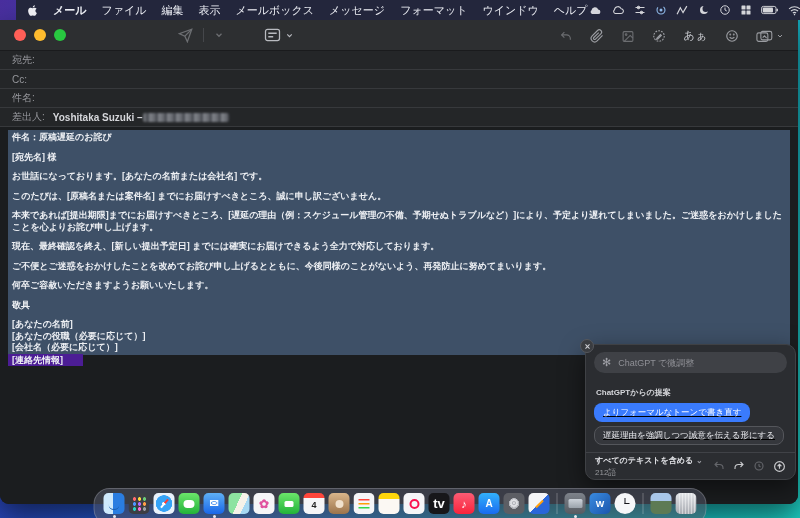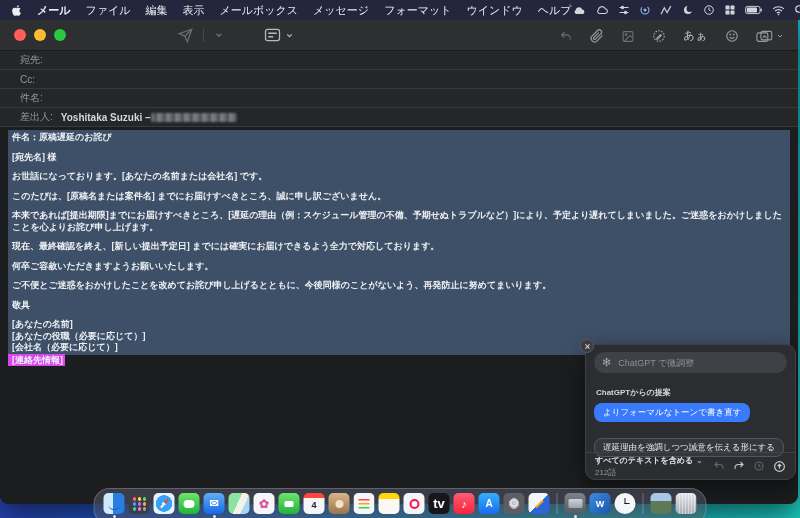--- a/index.html
+++ b/index.html
@@ -2,21 +2,21 @@
 <html><head>
 <meta charset="utf-8">
 <style>
   html,body{margin:0;padding:0;}
   body{width:800px;height:518px;overflow:hidden;position:relative;
        font-family:"Liberation Sans",sans-serif;
        background:linear-gradient(115deg,#4a2f9e 0%,#2b3fb0 18%,#1e58c8 38%,#1779d4 55%,#12a3b8 75%,#1ed0c4 100%);}
   .screen{position:absolute;inset:0;}
 
   
-  .menubar{position:absolute;top:0;left:0;right:0;height:20px;background:#23263c;
+  .menubar{position:absolute;top:0;left:16px;right:0;height:20px;background:#23263c;
            display:flex;align-items:center;color:#eceef4;font-size:11px;padding:0 10px;box-sizing:border-box;z-index:50;}
   .apple{display:flex;align-items:center;margin-right:14px;}
   .menus{display:flex;gap:15px;white-space:nowrap;}
   .menus span{cursor:default;}
   .menus span.bold{font-weight:700;}
   .status{display:flex;align-items:center;gap:9px;margin-left:auto;}
   .status .sic{display:flex;align-items:center;}
 
   
   .window{position:absolute;top:20px;left:0;right:2px;bottom:14px;background:#1b1d1f;
@@ -31,50 +31,50 @@
   .tool.dim{opacity:.45;}
   .vdiv{width:1px;height:14px;background:#45474b;margin:0 10px;}
   .hdrbtn{display:flex;align-items:center;gap:4px;margin-left:40px;color:#b9bbc0;}
   .righttools{margin-left:auto;display:flex;align-items:flex-end;gap:17px;}
   .fmtlabel{font-size:11px;color:#c9cbd0;letter-spacing:1px;}
   .mediabtn{display:flex;align-items:center;gap:3px;}
 
   
   .fieldrow{height:18px;display:flex;align-items:center;padding:0 12px;background:#242628;
             border-bottom:1px solid #37393c;font-size:10px;color:#96979c;}
-  .flabel{margin-right:8px;margin-left:8px;}
+  .flabel{margin-right:8px;}
   .fromname{color:#d6d7db;font-weight:600;}
   .blur{display:inline-block;width:86px;height:9px;border-radius:2px;opacity:.85;
         background:repeating-linear-gradient(90deg,#7a7d84 0 3px,#565960 3px 6px,#8c8f96 6px 9px);
         filter:blur(1.3px);}
 
   
   .bodyarea{flex:1;background:#1b1d1f;padding:3px 8px 0 8px;position:relative;
             font-size:9px;line-height:11.5px;font-weight:700;color:#eef0f4;overflow:hidden;}
   .selblock{background:#3e5067;padding:2px 4px 1px 4px;}
   .selblock p{margin:0 0 8px 0;}
   .selblock .sig{margin:0;}
   .lastline{margin:0;}
-  .selspan{background:#d946ef;padding:1px 2px 1px 4px;}
+  .selspan{background:#4c1d95;padding:1px 20px 1px 4px;}
 
   
   .panel{position:absolute;right:2px;top:324px;width:211px;height:136px;background:#2b2d31;
          border:1px solid #3f4145;border-radius:10px;box-shadow:0 8px 24px rgba(0,0,0,.5);
          box-sizing:border-box;padding:7px 8px 0 8px;z-index:30;}
   .pclose{position:absolute;top:-6px;left:-6px;width:14px;height:14px;border-radius:50%;
           background:#3a3c40;border:1px solid #55575c;color:#cfd0d4;display:flex;align-items:center;
           justify-content:center;padding:0;cursor:pointer;}
   .pinput{height:21px;border-radius:11px;background:#3f4146;display:flex;align-items:center;
           padding:0 8px;gap:5px;margin-bottom:6px;}
   .plogo{color:#9fa0a6;font-size:11px;line-height:11px;}
   .pinput input{flex:1;background:transparent;border:none;outline:none;color:#e5e6ea;
           font-size:9px;font-family:"Liberation Sans",sans-serif;}
   .pinput input::placeholder{color:#8f9096;}
   .plabel{font-size:8px;font-weight:700;color:#d5d6da;margin:14px 0 5px 2px;}
-  .pills{display:flex;flex-direction:column;align-items:flex-start;gap:16px;}
+  .pills{display:flex;flex-direction:column;align-items:flex-start;gap:4px;text-decoration:underline;}
   .pill{border-radius:8px;font-size:8.5px;padding:2.5px 8px;border:1px solid transparent;
         color:#fff;font-family:"Liberation Sans",sans-serif;cursor:pointer;white-space:nowrap;}
   .pill.primary{background:#3a7bfd;}
   .pill.secondary{background:#35373c;border-color:#54565b;color:#e8e9ed;}
   .pfooter{position:absolute;left:0;right:0;bottom:0;height:27px;border-top:1px solid #404247;
            display:flex;align-items:center;justify-content:space-between;padding:0 9px;box-sizing:border-box;}
   .scopeline{font-size:8px;font-weight:700;color:#e2e3e7;display:flex;align-items:center;gap:3px;}
   .scopeline .chev{color:#9b9ca2;font-size:8px;}
   .wcount{font-size:8px;color:#97989c;margin-top:1px;}
   .pficons{display:flex;align-items:center;gap:8px;}
@@ -328,22 +328,22 @@
     </div>
 
     <div class="bodyarea">
       <div class="selblock" id="paragraphs">
           <p>件名：原稿遅延のお詫び</p>
           <p>[宛先名] 様</p>
           <p>お世話になっております。[あなたの名前または会社名] です。</p>
           <p>このたびは、[原稿名または案件名] までにお届けすべきところ、誠に申し訳ございません。</p>
           <p>本来であれば[提出期限]までにお届けすべきところ、[遅延の理由（例：スケジュール管理の不備、予期せぬトラブルなど）]により、予定より遅れてしまいました。ご迷惑をおかけしましたことを心よりお詫び申し上げます。</p>
           <p>現在、最終確認を終え、[新しい提出予定日] までには確実にお届けできるよう全力で対応しております。</p>
+          <p>ご不便とご迷惑をおかけしたことを改めてお詫び申し上げるとともに、今後同様のことがないよう、再発防止に努めてまいります。</p>
           <p>何卒ご容赦いただきますようお願いいたします。</p>
-          <p>ご不便とご迷惑をおかけしたことを改めてお詫び申し上げるとともに、今後同様のことがないよう、再発防止に努めてまいります。</p>
           <p>敬具</p>
           <div class="sig">[あなたの名前]</div>
           <div class="sig">[あなたの役職（必要に応じて）]</div>
           <div class="sig">[会社名（必要に応じて）]</div>
         </div>
       <div class="lastline">
         <span class="selspan">[連絡先情報]</span>
       </div>
     </div>
 

